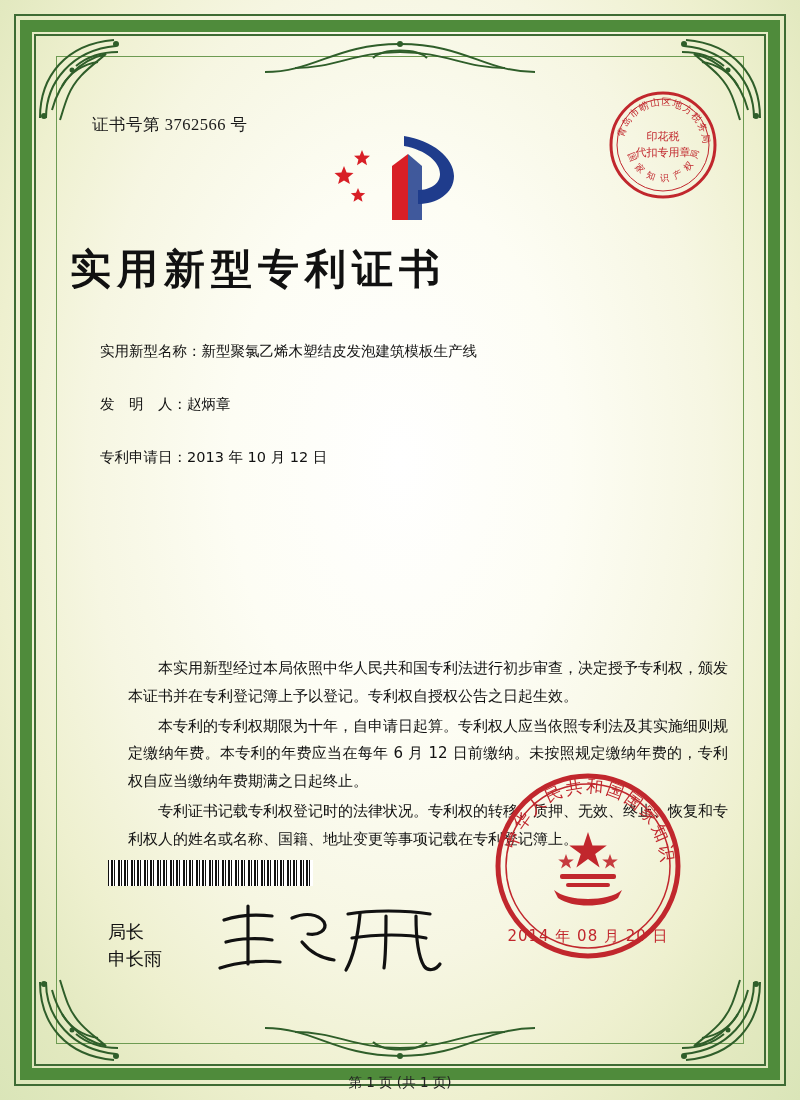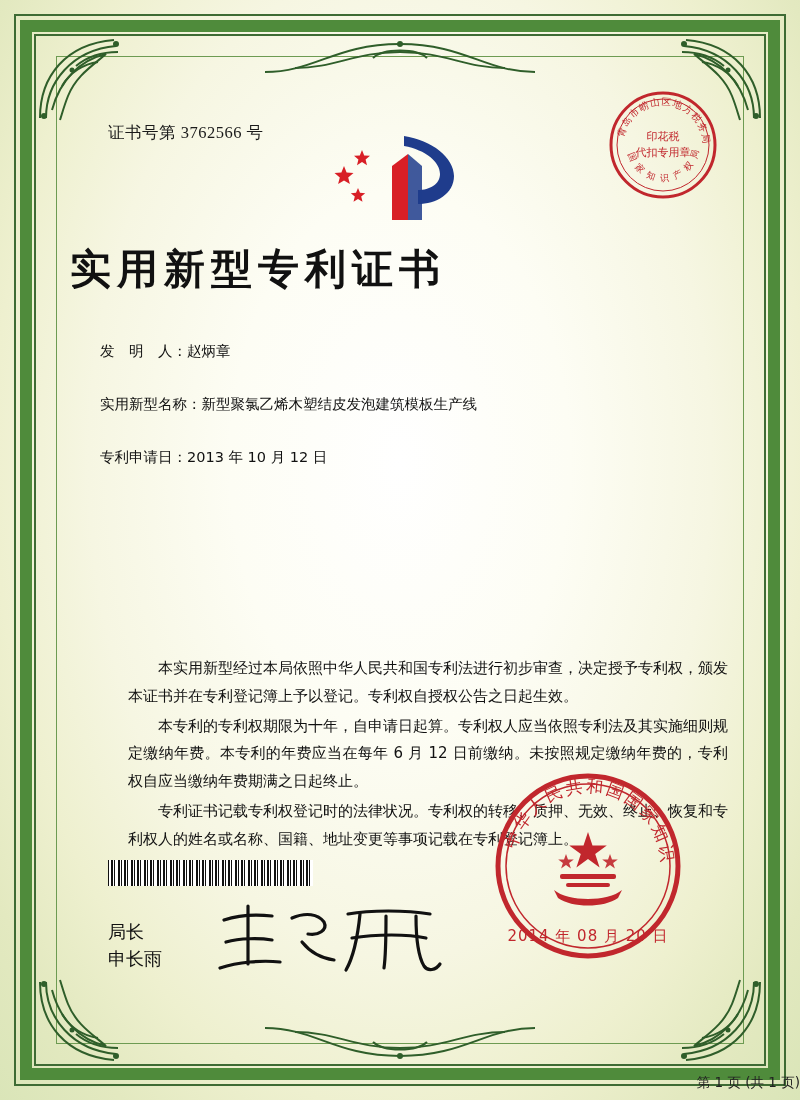--- a/index.html
+++ b/index.html
@@ -85,27 +85,26 @@
     position: absolute;
     left: 70px;
     top: 70px;
     width: 660px;
     height: 960px;
   }
 
   .cert-number {
     position: absolute;
     left: 22px;
-    top: 52px;
+    top: 44px;
     font-size: 16.5px;
     color: #1a1a1a;
     letter-spacing: 0.5px;
     font-family: "Liberation Serif", serif;
     white-space: nowrap;
-    margin-left: 16px;
   }
 
   
   .logo {
     position: absolute;
     left: 50%;
     top: 62px;
     transform: translateX(-50%);
     width: 140px;
     height: 92px;
@@ -229,21 +228,21 @@
     color: #c1272d;
     font-family: "DejaVu Sans", sans-serif;
     letter-spacing: 1px;
   }
 
   .page-footer {
     position: absolute;
     left: 0;
     right: 0;
     bottom: 8px;
-    text-align: right;
+    text-align: center;
     font-size: 13.5px;
     color: #222;
     font-family: "DejaVu Sans", sans-serif;
   }
 </style>
 </head>
 <body>
 
 <div class="certificate">
 
@@ -374,24 +373,24 @@
         </text>
         <text x="59" y="54" text-anchor="middle" font-size="11" fill="#c1272d" font-family="DejaVu Sans, sans-serif">印花税</text>
         <text x="59" y="70" text-anchor="middle" font-size="11" fill="#c1272d" font-family="DejaVu Sans, sans-serif">代扣专用章</text>
       </svg>
     </div>
 
     <div class="main-title">实用新型专利证书</div>
 
     <div class="fields">
       <div class="field-row">
-        <span class="field-label">发　明　人：</span><span class="field-value">赵炳章</span>
+        <span class="field-label">实用新型名称：</span><span class="field-value">新型聚氯乙烯木塑结皮发泡建筑模板生产线</span>
       </div>
       <div class="field-row">
-        <span class="field-label">实用新型名称：</span><span class="field-value">新型聚氯乙烯木塑结皮发泡建筑模板生产线</span>
+        <span class="field-label">发　明　人：</span><span class="field-value">赵炳章</span>
       </div>
       <div class="field-row">
         <span class="field-label">专利申请日：</span><span class="field-value">2013 年 10 月 12 日</span>
       </div>
     </div>
 
     <div class="paragraphs">
       <p>本实用新型经过本局依照中华人民共和国专利法进行初步审查，决定授予专利权，颁发本证书并在专利登记簿上予以登记。专利权自授权公告之日起生效。</p>
       <p>本专利的专利权期限为十年，自申请日起算。专利权人应当依照专利法及其实施细则规定缴纳年费。本专利的年费应当在每年 6 月 12 日前缴纳。未按照规定缴纳年费的，专利权自应当缴纳年费期满之日起终止。</p>
       <p>专利证书记载专利权登记时的法律状况。专利权的转移、质押、无效、终止、恢复和专利权人的姓名或名称、国籍、地址变更等事项记载在专利登记簿上。</p>

